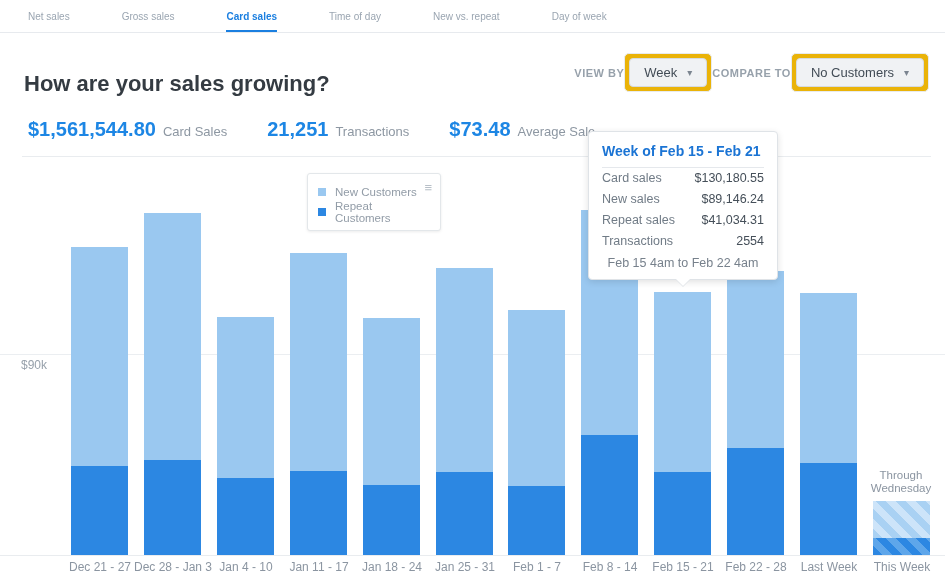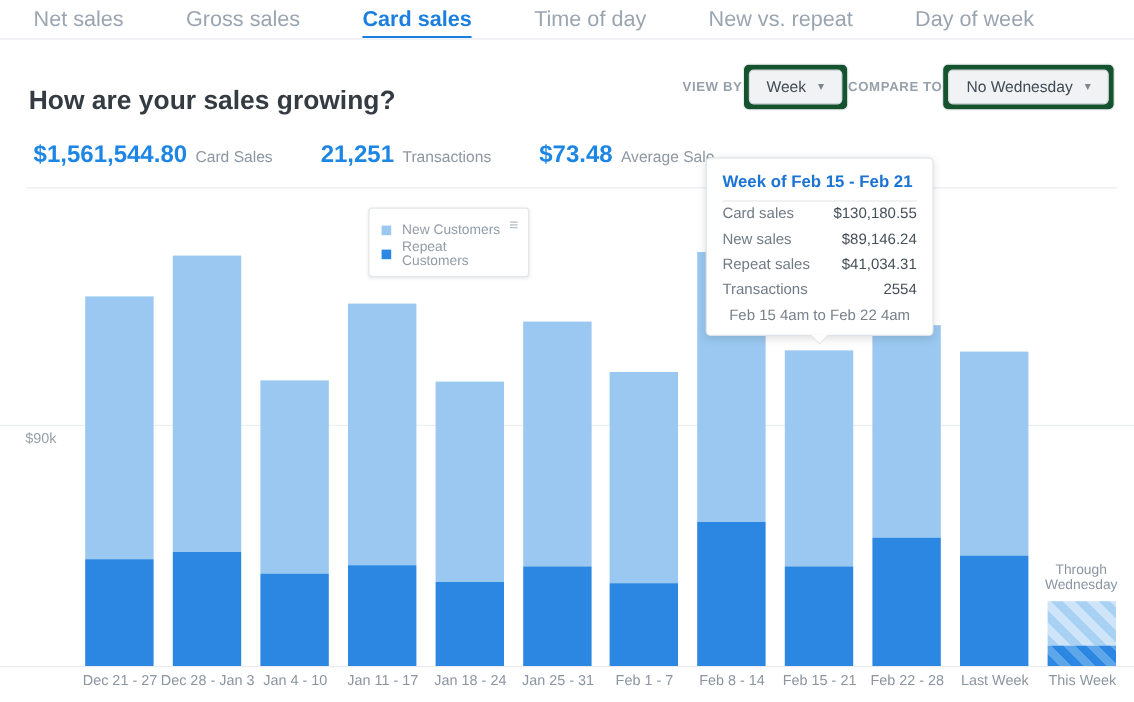--- a/index.html
+++ b/index.html
@@ -2,28 +2,28 @@
 <html><head>
 <meta charset="utf-8">
 <style>
   html,body{margin:0;padding:0;background:#fff;}
   #app{position:relative;width:945px;height:585px;background:#fff;
        font-family:"Liberation Sans",sans-serif;overflow:hidden;}
 
   
   .tabbar{position:absolute;top:0;left:0;right:0;height:32px;display:flex;
           align-items:stretch;padding-left:28px;gap:52px;border-bottom:1px solid #e7eaee;}
-  .tab{display:flex;align-items:center;font-size:18px;color:#9aa5b1;cursor:pointer;text-align:right;}
+  .tab{display:flex;align-items:center;font-size:10px;color:#9aa5b1;cursor:pointer;text-align:right;}
   .tab.active{color:#1b7fe0;box-shadow:inset 0 -2px 0 #1b7fe0;font-weight:700;}
 
   
   .page-title{position:absolute;left:24px;top:56px;font-size:22px;font-weight:700;color:#343b42;}
   .controls{position:absolute;right:16px;top:53px;display:flex;align-items:center;gap:0;}
   .ctl-label{font-size:11px;font-weight:700;letter-spacing:.5px;color:#97a1ab;}
-  .dd-wrap{border:1px solid #e8ebee;background:#14532d;border-radius:5px;padding:4px;}
+  .dd-wrap{border:1px solid #e8ebee;background:#eab308;border-radius:5px;padding:4px;}
   .dd-btn{display:flex;align-items:center;gap:10px;background:#f0f2f4;border:1px solid #d6dbe0;
           border-radius:4px;padding:6px 14px;font-size:13px;color:#414b55;cursor:pointer;}
   .caret{font-size:10px;color:#7b8590;line-height:1;}
 
   
   .stats{position:absolute;left:28px;top:118px;display:flex;gap:40px;align-items:baseline;}
   .stat{display:flex;align-items:baseline;gap:7px;}
   .stat .val{font-size:20px;font-weight:700;color:#1d86e4;}
   .stat .lbl{font-size:13px;color:#8d97a2;}
   .hdr-divider{position:absolute;left:22px;right:14px;top:156px;height:1px;background:#e9ecef;}
@@ -82,21 +82,21 @@
     <span class="ctl-label">VIEW BY</span>
     <span class="dd-wrap">
       <button class="dd-btn">
         <span>Week</span>
         <span class="caret">▾</span>
       </button>
     </span>
     <span class="ctl-label">COMPARE TO</span>
     <span class="dd-wrap">
       <button class="dd-btn">
-        <span>No Wednesday</span>
+        <span>No Customers</span>
         <span class="caret">▾</span>
       </button>
     </span>
   </div>
 
   <div class="stats">
     <div class="stat">
       <span class="val">$1,561,544.80</span>
       <span class="lbl">Card Sales</span>
     </div>

